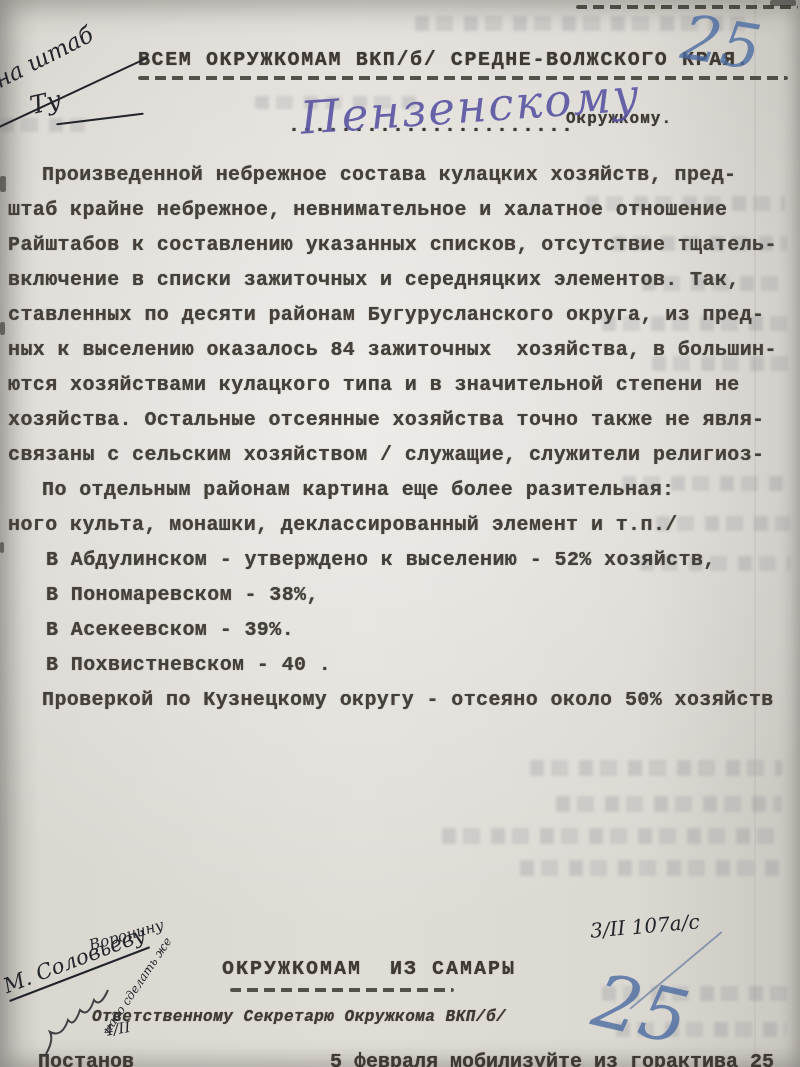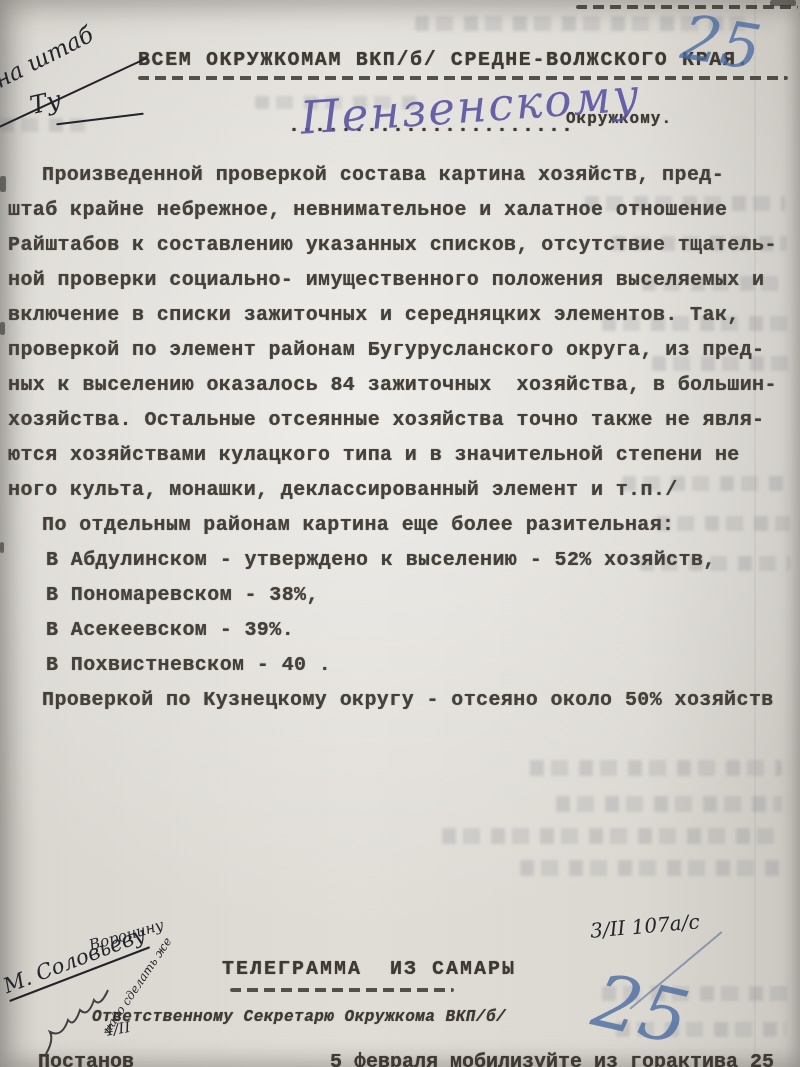--- a/index.html
+++ b/index.html
@@ -73,41 +73,41 @@
   <div class="hand ink" style="left:30px;top:88px;font-size:25px;transform:rotate(-13deg);">Ту</div>
   <div class="inkline" style="left:56px;top:118px;width:88px;transform:rotate(-7deg);"></div>
 
   <div class="hand blue" style="left:682px;top:6px;font-size:62px;opacity:.8;transform:rotate(9deg);">25</div>
 
   <div class="t" style="left:288px;top:114px;font-size:20px;letter-spacing:1px;">......................</div>
   <div class="t" style="left:566px;top:110px;font-size:16px;letter-spacing:1px;">Окружкому.</div>
   <div class="hand violet" style="left:300px;top:80px;font-size:45px;letter-spacing:2px;transform:rotate(-4deg);opacity:.9;">Пензенскому</div>
 
   <div class="body-block">
-    <div class="tline ind">Произведенной проверкой состава картина хозяйств, пред-</div>
+    <div class="tline ind">Произведенной небрежное состава кулацких хозяйств, пред-</div>
     <div class="tline">штаб крайне небрежное, невнимательное и халатное отношение</div>
     <div class="tline">Райштабов к составлению указанных списков, отсутствие тщатель-</div>
-    <div class="tline">ной проверки социально- имущественного положения выселяемых и</div>
     <div class="tline">включение в списки зажиточных и середняцких элементов. Так,</div>
-    <div class="tline">проверкой по элемент районам Бугурусланского округа, из пред-</div>
+    <div class="tline">ставленных по десяти районам Бугурусланского округа, из пред-</div>
     <div class="tline">ных к выселению оказалось 84 зажиточных  хозяйства, в большин-</div>
+    <div class="tline">ются хозяйствами кулацкого типа и в значительной степени не</div>
     <div class="tline">хозяйства. Остальные отсеянные хозяйства точно также не явля-</div>
-    <div class="tline">ются хозяйствами кулацкого типа и в значительной степени не</div>
+    <div class="tline">связаны с сельским хозяйством / служащие, служители религиоз-</div>
+    <div class="tline ind">По отдельным районам картина еще более разительная:</div>
     <div class="tline">ного культа, монашки, деклассированный элемент и т.п./</div>
-    <div class="tline ind">По отдельным районам картина еще более разительная:</div>
     <div class="tline ind2">В Абдулинском - утверждено к выселению - 52% хозяйств,</div>
     <div class="tline ind2">В Пономаревском - 38%,</div>
     <div class="tline ind2">В Асекеевском - 39%.</div>
     <div class="tline ind2">В Похвистневском - 40 .</div>
     <div class="tline ind">Проверкой по Кузнецкому округу - отсеяно около 50% хозяйств</div>
   </div>
 
   <div class="hand ink" style="left:590px;top:914px;font-size:20px;transform:rotate(-5deg);">3/II 107а/с</div>
 
-  <div class="t" style="left:222px;top:957px;font-size:20px;letter-spacing:2px;">ТЕЛЕГРАММА  ИЗ САМАРЫ</div>
+  <div class="t" style="left:222px;top:957px;font-size:20px;letter-spacing:2px;">ОКРУЖКОМАМ  ИЗ САМАРЫ</div>
   <div class="rule" style="left:230px;top:988px;width:224px;"></div>
   <div class="t" style="left:92px;top:1008px;font-size:16px;letter-spacing:.5px;font-style:italic;">Ответственному Секретарю Окружкома ВКП/б/</div>
 
   <div class="hand ink" style="left:88px;top:926px;font-size:15px;transform:rotate(-16deg);">Воронину</div>
   <div class="hand ink" style="left:0px;top:948px;font-size:21px;transform:rotate(-21deg);border-bottom:2px solid #23232a;padding-bottom:2px;">М. Соловьеву</div>
   <div class="hand ink" style="left:100px;top:1028px;font-size:12px;transform:rotate(-56deg);transform-origin:left top;">надо сделать же</div>
   <svg style="position:absolute;left:40px;top:980px;" width="90" height="80" viewBox="0 0 90 80">
     <path d="M6 74 Q14 60 10 52 Q22 58 28 40 Q34 48 40 30 Q48 38 54 20 Q60 28 68 10" fill="none" stroke="#26262c" stroke-width="2" opacity=".85"></path>
   </svg>
   <div class="hand ink" style="left:104px;top:1020px;font-size:15px;transform:rotate(-9deg);">4/II</div>

